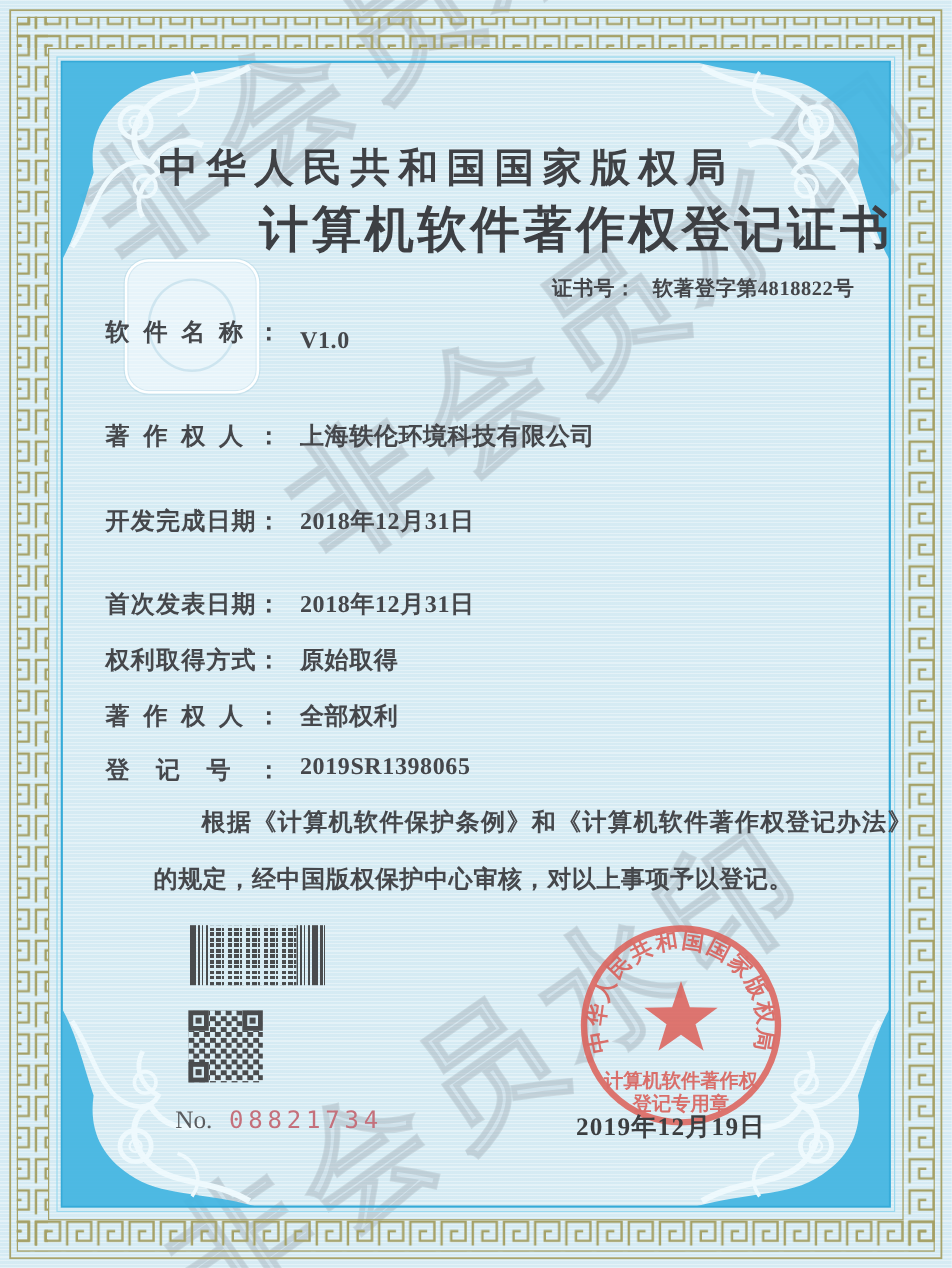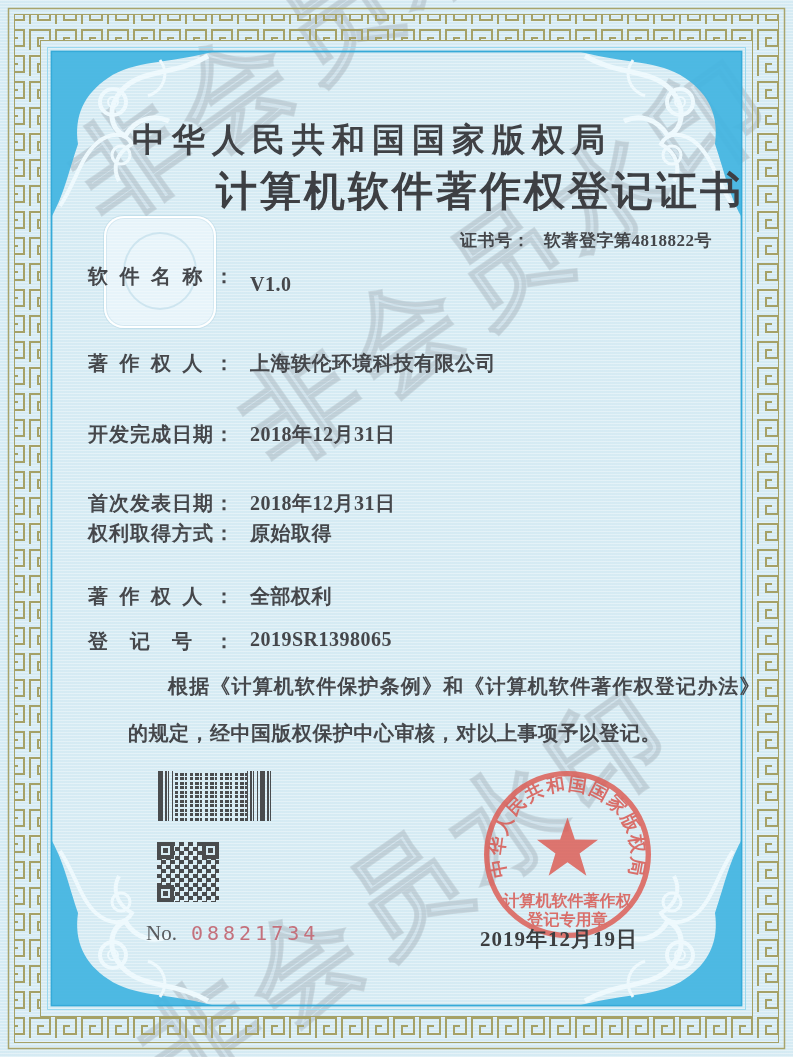--- a/index.html
+++ b/index.html
@@ -36,21 +36,21 @@
           box-shadow:0 0 0 1px rgba(150,195,215,0.30), inset 0 0 0 1px rgba(150,195,215,0.25);}
   .emboss .inner{position:absolute;left:17px;top:14px;width:70px;height:74px;
           border-radius:50%;border:2px solid rgba(165,205,222,0.40);}
   
   .row{position:absolute;left:88px;font-size:20px;color:#45474b;font-weight:600;}
   .row .label{display:inline-block;width:146px;text-align:justify;text-align-last:justify;
               vertical-align:top;}
   .row .val{display:inline-block;margin-left:11px;vertical-align:top;letter-spacing:0.5px;}
   .row .val .l2{margin-top:10px;}
   .r0{top:263px;} .r1{top:350px;} .r2{top:421px;} .r3{top:490px;}
-  .r4{top:520px;} .r5{top:583px;} .r6{top:628px;}
+  .r4{top:537px;} .r5{top:583px;} .r6{top:628px;}
   
   .statement{position:absolute;left:88px;top:663px;width:632px;
              font-size:20px;line-height:47px;color:#45474b;font-weight:600;
              text-indent:2em;letter-spacing:0.5px;text-align:justify;margin-left:40px;}
   
   .barcode{position:absolute;left:158px;top:771px;width:116px;height:50px;
     background:repeating-linear-gradient(90deg,
       #4a4c4e 0 5px, transparent 5px 7px, #4a4c4e 7px 9px, transparent 9px 10px,
       #4a4c4e 10px 11px, transparent 11px 14px, #4a4c4e 14px 15px, transparent 15px 17px);}
   .barcode .mid{position:absolute;left:17px;top:0;width:72px;height:50px;

